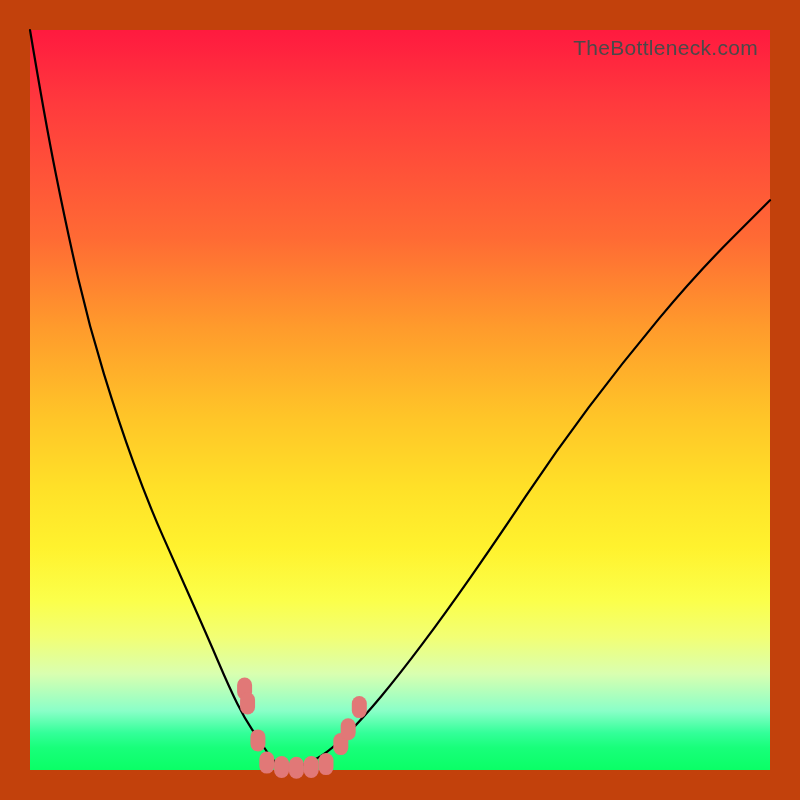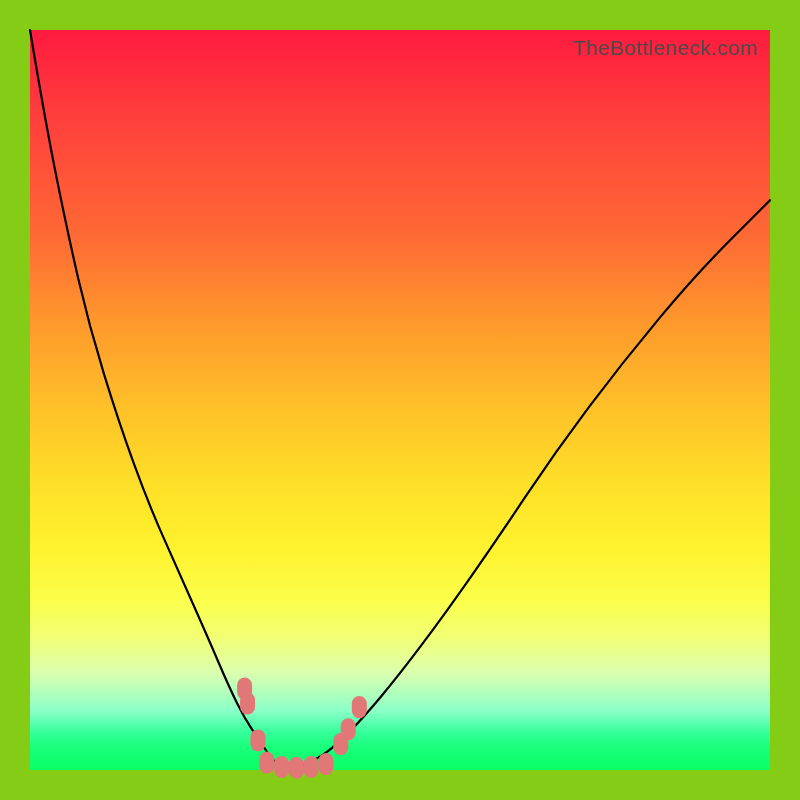--- a/index.html
+++ b/index.html
@@ -8,21 +8,21 @@
     width: 800px;
     height: 800px;
     background: #000;
     overflow: hidden;
     font-family: Arial, Helvetica, sans-serif;
   }
   .outer {
     position: relative;
     width: 800px;
     height: 800px;
-    background: #84cc16;
+    background: #c2410c;
   }
   .plot {
     position: absolute;
     left: 30px;
     top: 30px;
     width: 740px;
     height: 740px;
     
     background: linear-gradient(
       to bottom,

